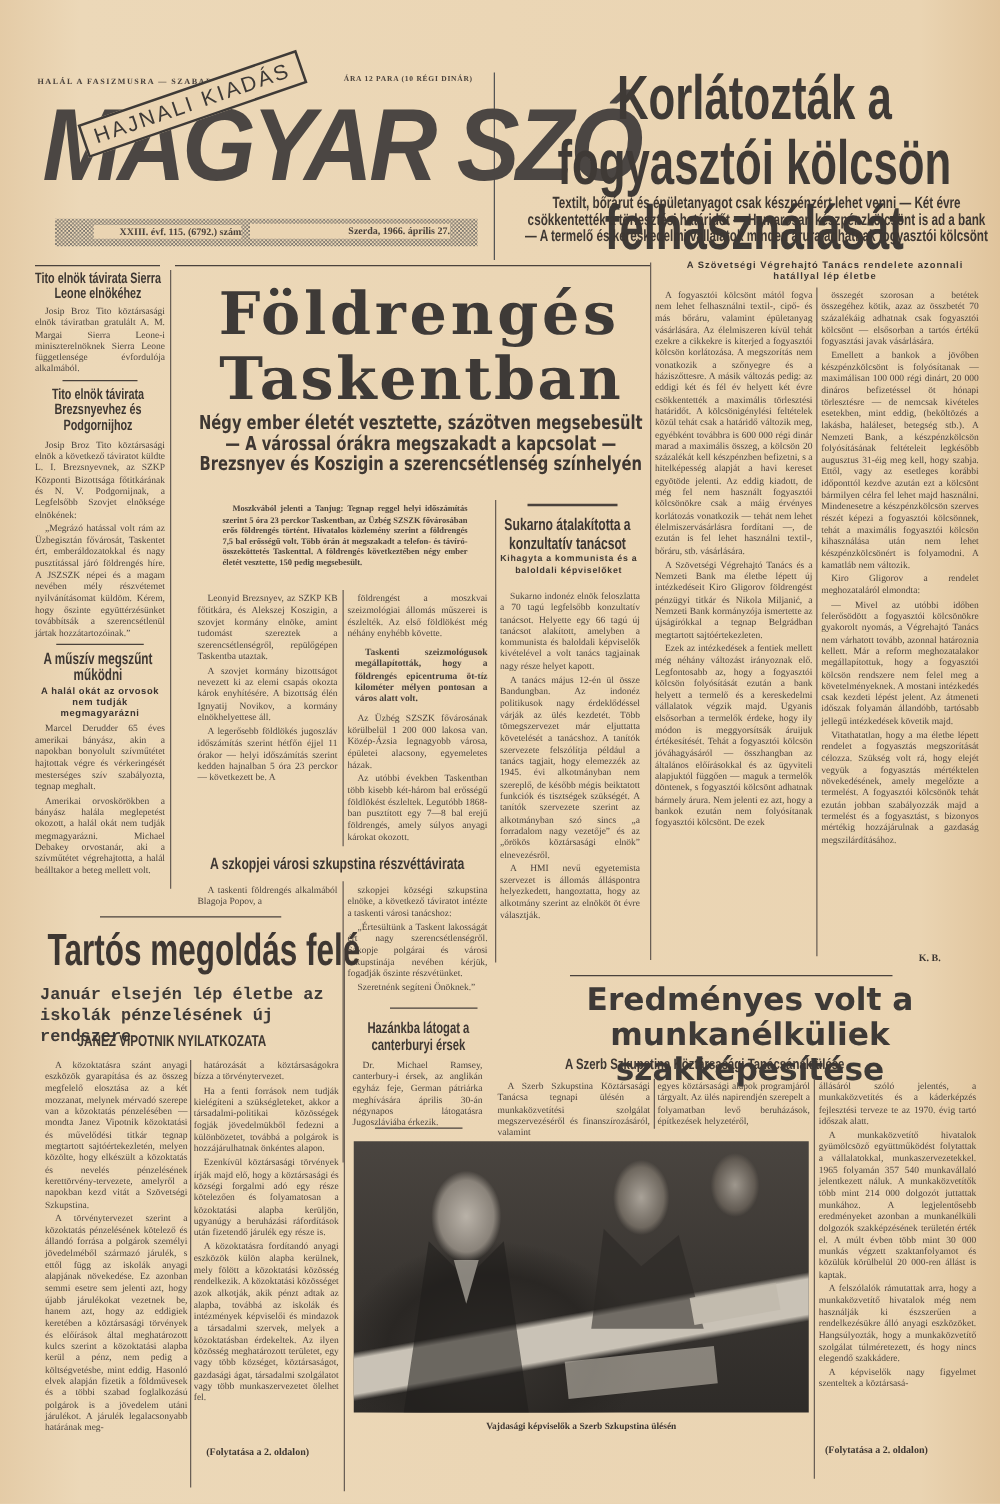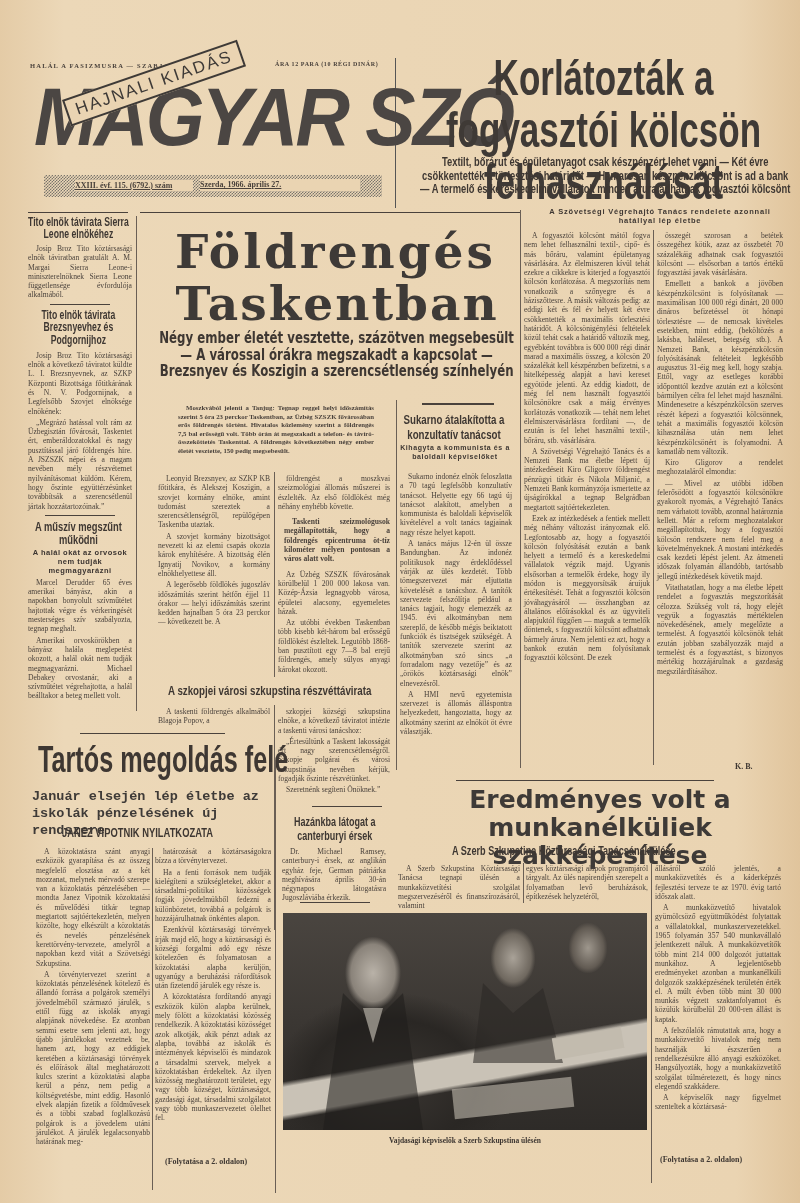--- a/index.html
+++ b/index.html
@@ -6,21 +6,21 @@
   body{width:800px;height:1203px;overflow:hidden;background:#e9d3b2;font-family:"Liberation Serif",serif;color:#3b3430;position:relative;}
   .page{position:absolute;left:0;top:0;width:800px;height:1203px;background:linear-gradient(90deg,#e4cba6 0%,#ecd8b8 8%,#ead4b2 92%,#e0c49c 100%);}
   .abs{position:absolute;}
   .body-text{font-size:7.6px;line-height:9.3px;text-align:justify;color:#4a423c;font-family:"Liberation Serif",serif;}
   .body-text p{margin:0 0 2px 0;text-indent:8px;}
   .bold-text{font-weight:bold;}
   .cond-head{font-family:"Liberation Sans",sans-serif;font-weight:bold;color:#3e3732;text-align:center;transform-origin:center top;}
   .rule{position:absolute;background:#4a423c;}
   .vrule{position:absolute;width:1px;background:#6a5f55;}
   .checker{background-image:linear-gradient(45deg,#555 25%,transparent 25%,transparent 75%,#555 75%),linear-gradient(45deg,#555 25%,transparent 25%,transparent 75%,#555 75%);background-size:3px 3px;background-position:0 0,1.5px 1.5px;}
-  .label-box{background:#ead4b2;font-size:8px;font-weight:bold;color:#4a423c;text-align:left;line-height:11px;text-decoration:underline;}
+  .label-box{background:#ead4b2;font-size:8px;font-weight:bold;color:#4a423c;text-align:right;line-height:11px;}
 </style>
 </head>
 <body>
 
 <div class="page">
 
   <div class="abs" style="left:30px;top:62px;width:230px;font-size:6.5px;font-weight:bold;letter-spacing:1.2px;color:#4a423c;font-family:'Liberation Serif',serif;">HALÁL A FASIZMUSRA — SZABADSÁG A NÉPNEK</div>
   <div class="abs" style="left:275px;top:61px;width:118px;font-size:6px;font-weight:bold;letter-spacing:0.6px;color:#4a423c;font-family:'Liberation Serif',serif;white-space:nowrap;">ÁRA 12 PARA (10 RÉGI DINÁR)</div>
   <div class="vrule" style="left:395px;top:58px;height:150px;background:#555;"></div>
 

